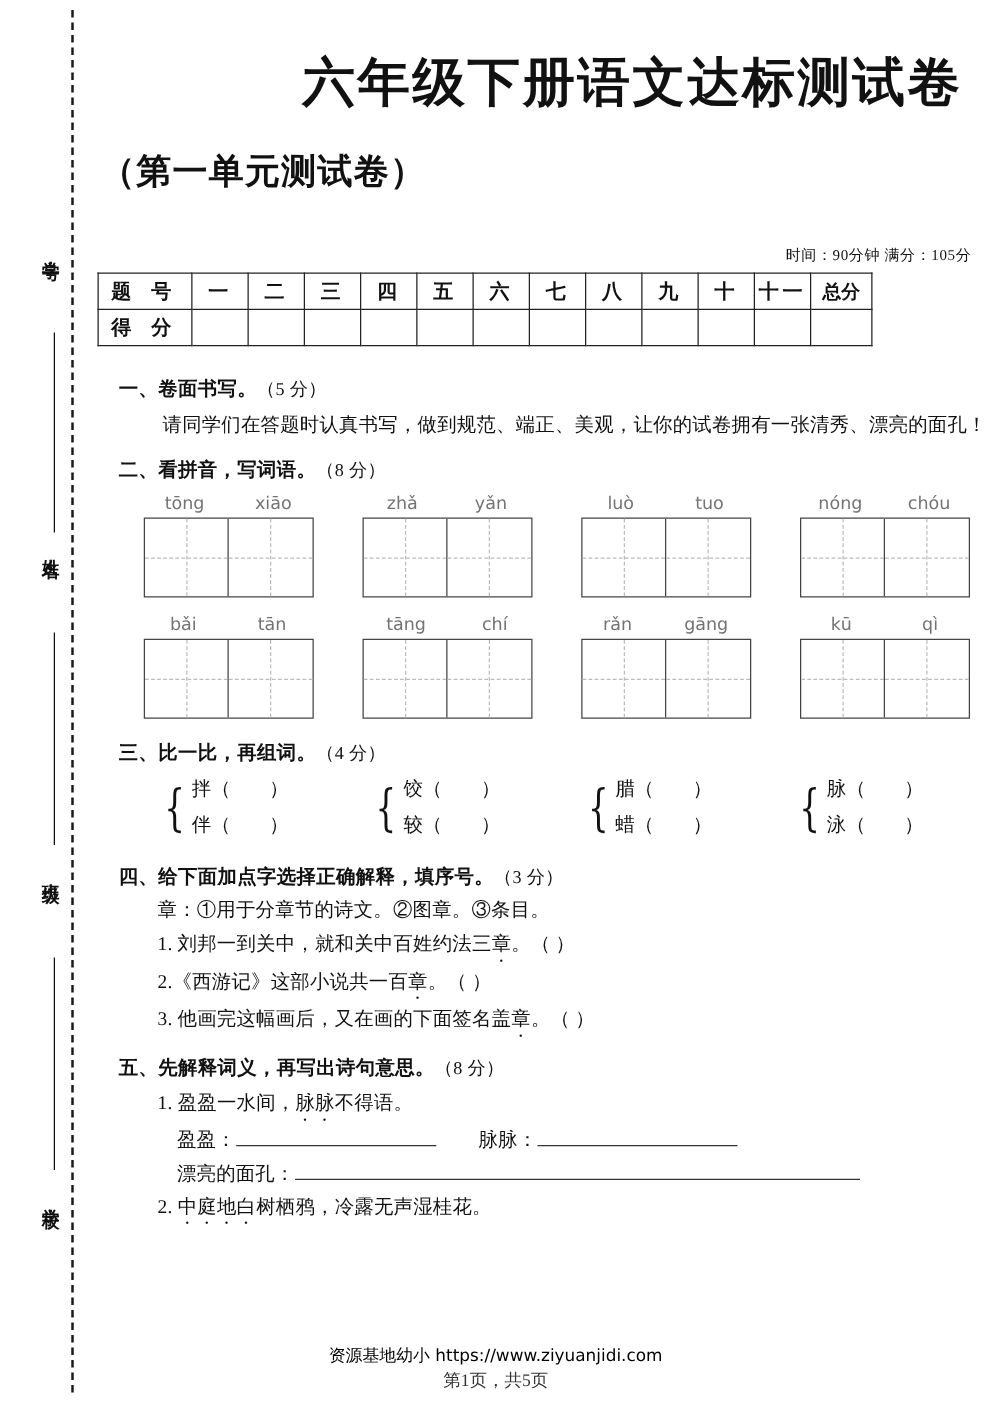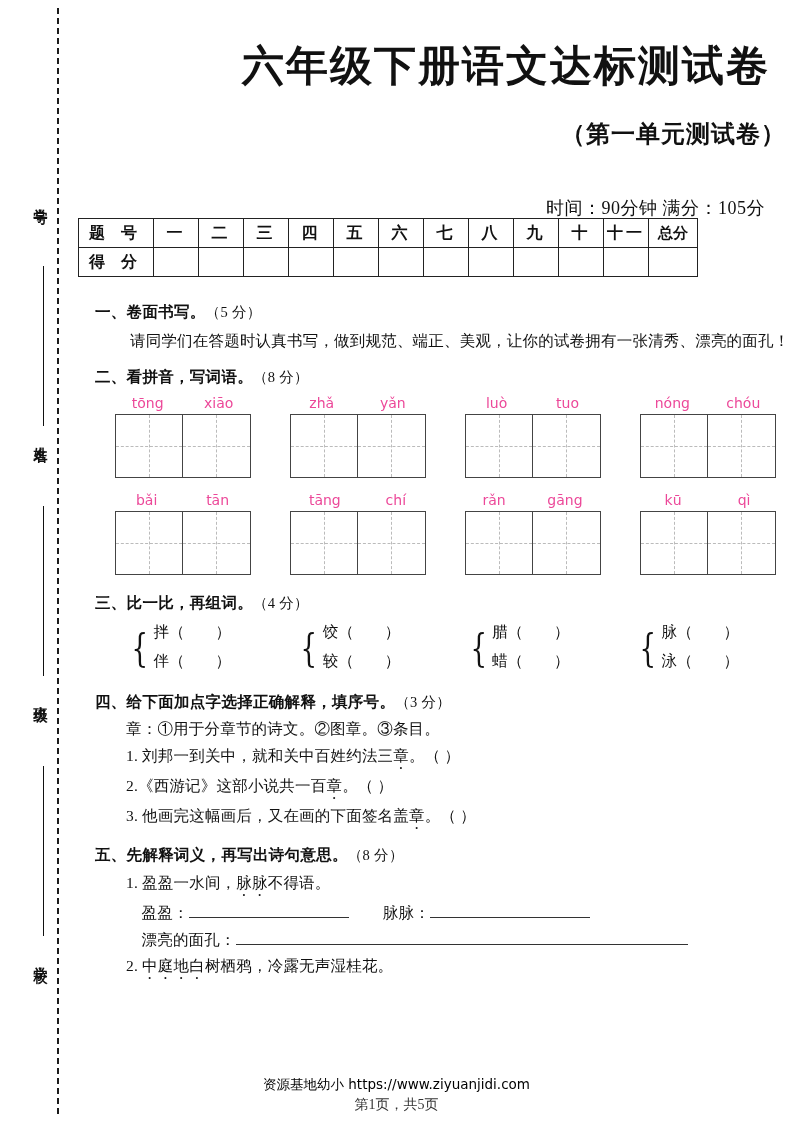--- a/index.html
+++ b/index.html
@@ -29,25 +29,25 @@
     position:absolute;left:29px;width:0;border-left:1.5px solid #111;
   }
 
   
   .title{
     position:absolute;left:80px;top:38px;width:690px;text-align:right;
     font-size:42px;font-weight:700;letter-spacing:2px;
     font-family:"Liberation Serif","DejaVu Serif",serif;
   }
   .subtitle{
-    position:absolute;left:96px;top:118px;width:690px;text-align:right;
-    font-size:24px;font-weight:700;letter-spacing:1px;
+    position:absolute;left:80px;top:118px;width:690px;text-align:left;
+    font-size:28px;font-weight:700;letter-spacing:1px;
   }
   .examinfo{
-    position:absolute;right:28px;top:196px;font-size:18px;letter-spacing:.5px;text-align:right;
+    position:absolute;right:16px;top:196px;font-size:12px;letter-spacing:.5px;text-align:right;
   }
 
   
   .score-table{
     position:absolute;left:78px;top:218px;width:620px;
     border-collapse:collapse;table-layout:fixed;
   }
   .score-table td{
     border:1px solid #222;height:28px;text-align:center;vertical-align:middle;
     font-size:16px;font-weight:700;letter-spacing:3px;padding:0;
@@ -64,21 +64,21 @@
   }
   .sec-head .pts{font-weight:400;font-family:"Liberation Serif",serif;font-size:14.5px;}
   .para{font-size:15.5px;line-height:1.62;margin:4px;text-indent:2em;letter-spacing:.2px;}
   .qline{font-size:15.5px;line-height:1.72;margin:0;padding-left:2em;letter-spacing:.2px;}
 
   
   .grid-row{display:flex;justify-content:space-around;align-items:flex-end;margin-top:6px;}
   .grid-group{width:142px;}
   .pinyin{
     display:flex;justify-content:space-around;font-size:14px;
-    font-family:"DejaVu Sans",sans-serif;margin-bottom:3px;color:#ec4899;
+    font-family:"DejaVu Sans",sans-serif;margin-bottom:3px;color:#737373;
   }
   .tian{display:flex;border:1px solid #444;width:134px;height:62px;margin:0 auto;}
   .tian .cell{
     flex:1;position:relative;
   }
   .tian .cell + .cell{border-left:1px solid #444;}
   .tian .cell::before{
     content:"";position:absolute;left:50%;top:0;bottom:0;width:0;
     border-left:1px dashed #bbb;
   }

